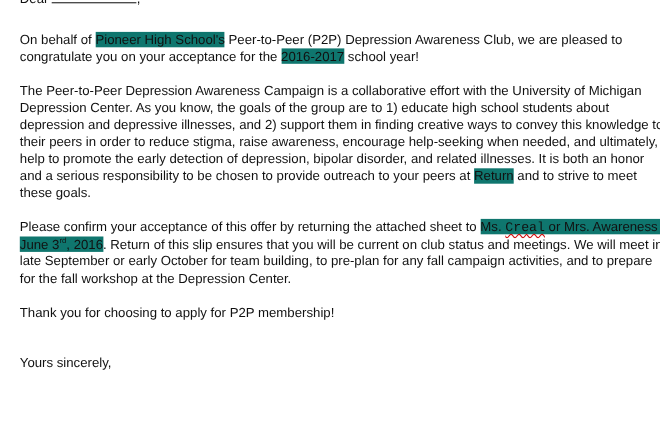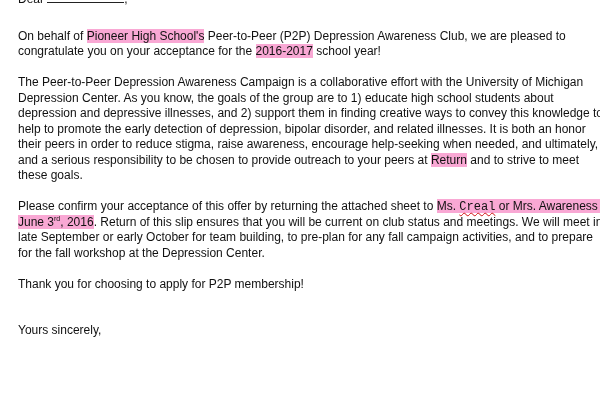--- a/index.html
+++ b/index.html
@@ -18,21 +18,21 @@
     }
     .page {
       position: absolute;
       left: 18px;
       top: -8px;
       width: 580px;
       line-height: 15.5px;
     }
     .line { white-space: nowrap; height: 15.5px; }
     .para { margin: 0; }
-    .hl { background: #f9a8d4; }
+    .hl { background: #0f766e; }
     .blank {
       display: inline-block;
       width: 77px;
       border-bottom: 1px solid #222;
       height: 10px;
       vertical-align: baseline;
     }
     .spell {
       text-decoration: underline wavy #d01010;
       text-decoration-thickness: 1px;
@@ -59,22 +59,22 @@
     <div class="line"><span>On behalf of </span><span class="hl">Pioneer High School's</span><span> Peer-to-Peer (P2P) Depression Awareness Club, we are pleased to</span></div>
     <div class="line"><span>congratulate you on your acceptance for the </span><span class="hl">2016-2017</span><span> school year!</span></div>
   </div>
 
   <div class="gap2"></div>
 
   <div class="para">
     <div class="line">The Peer-to-Peer Depression Awareness Campaign is a collaborative effort with the University of Michigan</div>
     <div class="line">Depression Center. As you know, the goals of the group are to 1) educate high school students about</div>
     <div class="line">depression and depressive illnesses, and 2) support them in finding creative ways to convey this knowledge to</div>
+    <div class="line">their peers in order to reduce stigma, raise awareness, encourage help-seeking when needed, and ultimately,</div>
     <div class="line">help to promote the early detection of depression, bipolar disorder, and related illnesses.  It is both an honor</div>
-    <div class="line">their peers in order to reduce stigma, raise awareness, encourage help-seeking when needed, and ultimately,</div>
     <div class="line"><span>and a serious responsibility to be chosen to provide outreach to your peers at </span><span class="hl">Return</span><span> and to strive to meet</span></div>
     <div class="line">these goals.</div>
   </div>
 
   <div class="gap2"></div>
 
   <div class="para">
     <div class="line"><span>Please confirm your acceptance of this offer by returning the attached sheet to </span><span class="hl"><span>Ms. </span><span class="spell">Creal</span><span> or Mrs. Awareness by</span></span></div>
     <div class="line"><span class="hl"><span>June 3</span><sup>rd</sup><span>, 2016</span></span><span>. Return of this slip ensures that you will be current on club status and meetings. We will meet in</span></div>
     <div class="line">late September or early October for team building, to pre-plan for any fall campaign activities, and to prepare</div>

